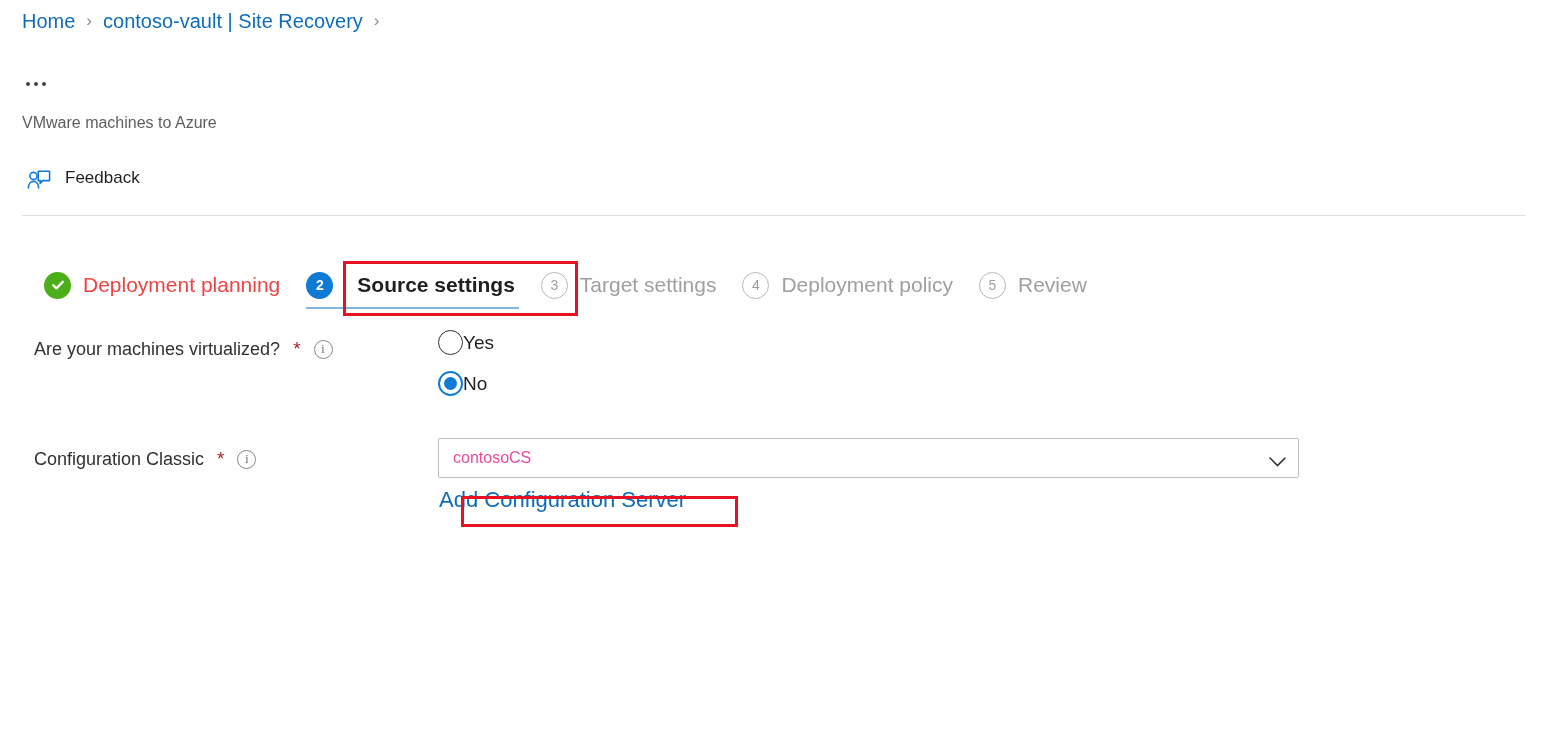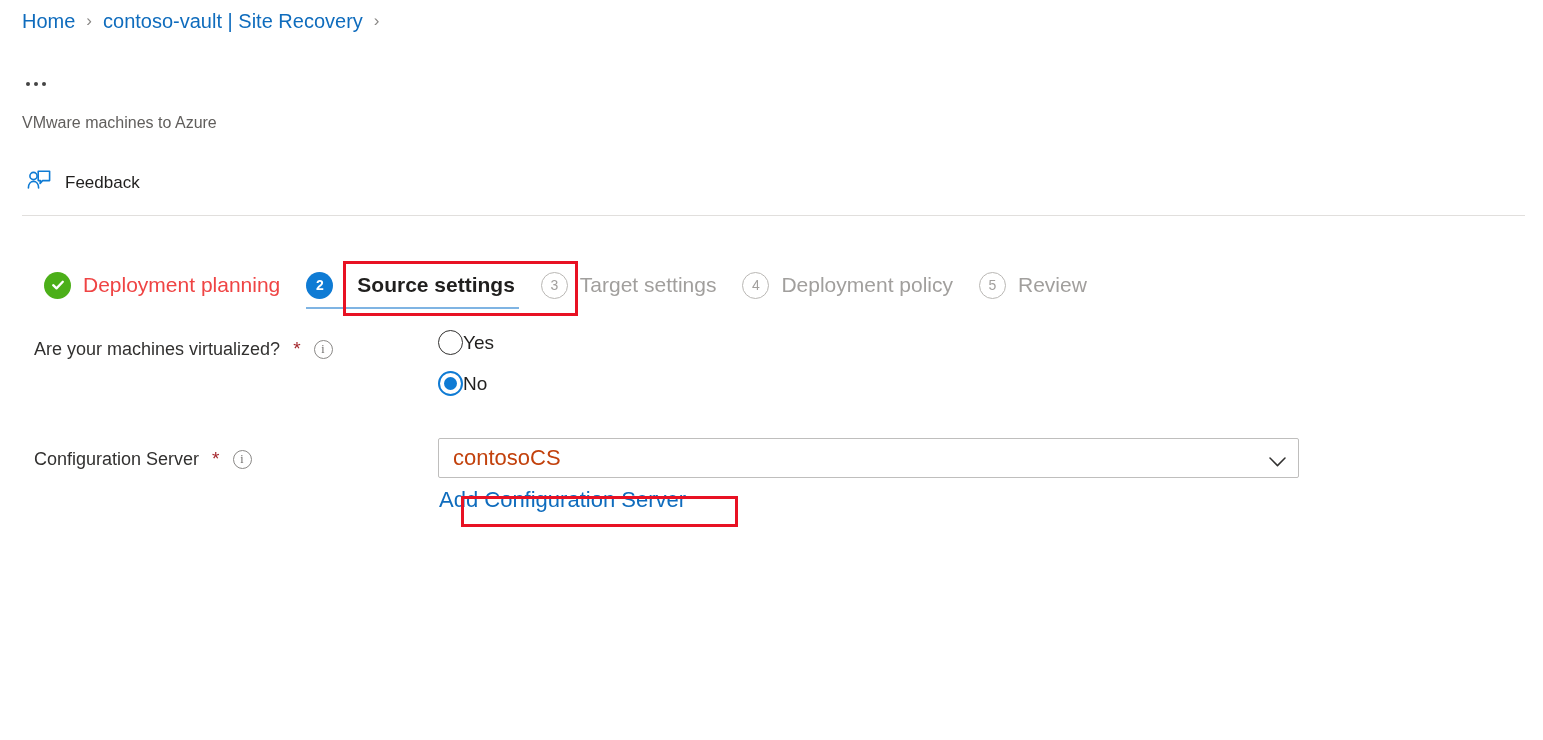--- a/index.html
+++ b/index.html
@@ -43,21 +43,21 @@
     position: absolute; left: 22px; top: 112px;
     font-size: 16px; line-height: 22px; color: #605e5c;
   }
 
   
   .commandbar {
     position: absolute; left: 22px; top: 162px;
     display: flex; align-items: center;
   }
   .cmd-item {
-    display: flex; align-items: center; gap: 13px;
+    display: flex; align-items: flex-start; gap: 13px;
     padding: 6px 10px 6px 4px; cursor: pointer;
   }
   .cmd-label { font-size: 17px; color: #201f1e; }
   .divider {
     position: absolute; left: 22px; top: 215px;
     width: 1503px; height: 1px; background: #e1dfdd;
   }
 
   
   .steps {
@@ -128,21 +128,21 @@
     background: #0f7bd4;
   }
   .radio-text { font-size: 19px; color: #201f1e; }
 
   .select-box {
     width: 861px; height: 40px;
     border: 1px solid #bfbebd; background: #fff; border-radius: 2px;
     display: flex; align-items: center; justify-content: space-between;
     padding: 0 12px 0 14px; cursor: pointer;
   }
-  .select-value { font-size: 22px; color: #c2410c; }
+  .select-value { font-size: 16px; color: #ec4899; }
   .chev { width: 17px; height: 10px; flex: none; }
   .link {
     display: inline-block; margin-top: 9px; margin-left: 1px;
     font-size: 22px; color: #0f6cbd; cursor: pointer; line-height: 25px;
   }
 </style>
 </head>
 <body>
 
 <div class="page">
@@ -224,21 +224,21 @@
         </div>
         <div class="radio-line">
           <span class="radio checked"></span>
           <span class="radio-text">No</span>
         </div>
       </div>
     </div>
 
     <div class="field-row" style="margin-top:22px;">
       <div class="field-label" style="padding-top:8px;">
-        <span>Configuration Server</span>
+        <span>Configuration Classic</span>
         <span class="req">*</span>
         <span class="info-icon">i</span>
       </div>
       <div class="field-control">
         <div class="select-box">
           <span class="select-value">contosoCS</span>
           <span class="chev">
             <svg width="17" height="10" viewBox="0 0 17 10">
               <path d="M1 1 L8.5 8.6 L16 1" fill="none" stroke="#323130" stroke-width="1.5" stroke-linecap="round" stroke-linejoin="round"></path>
             </svg>

